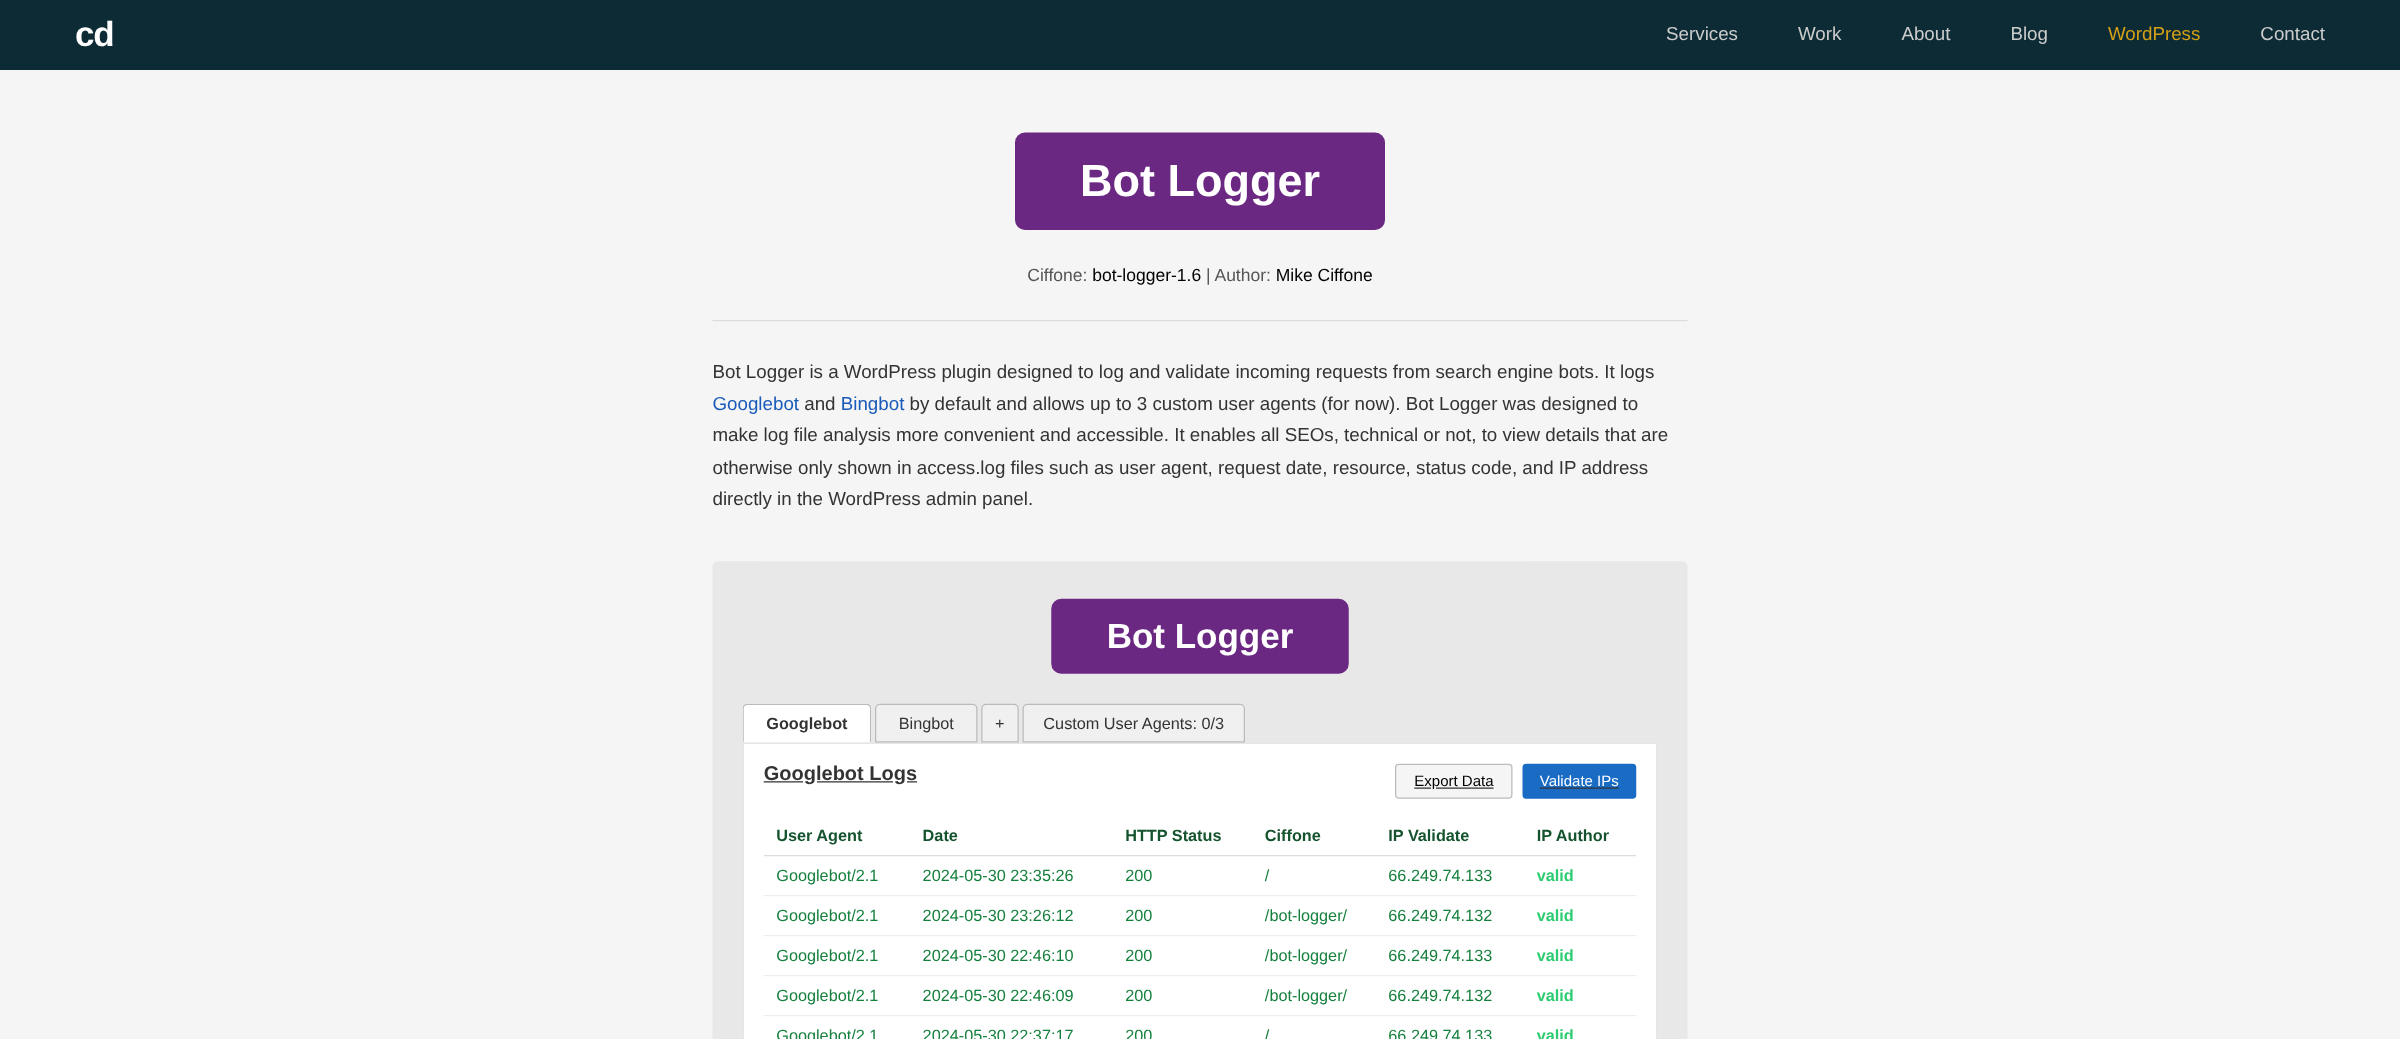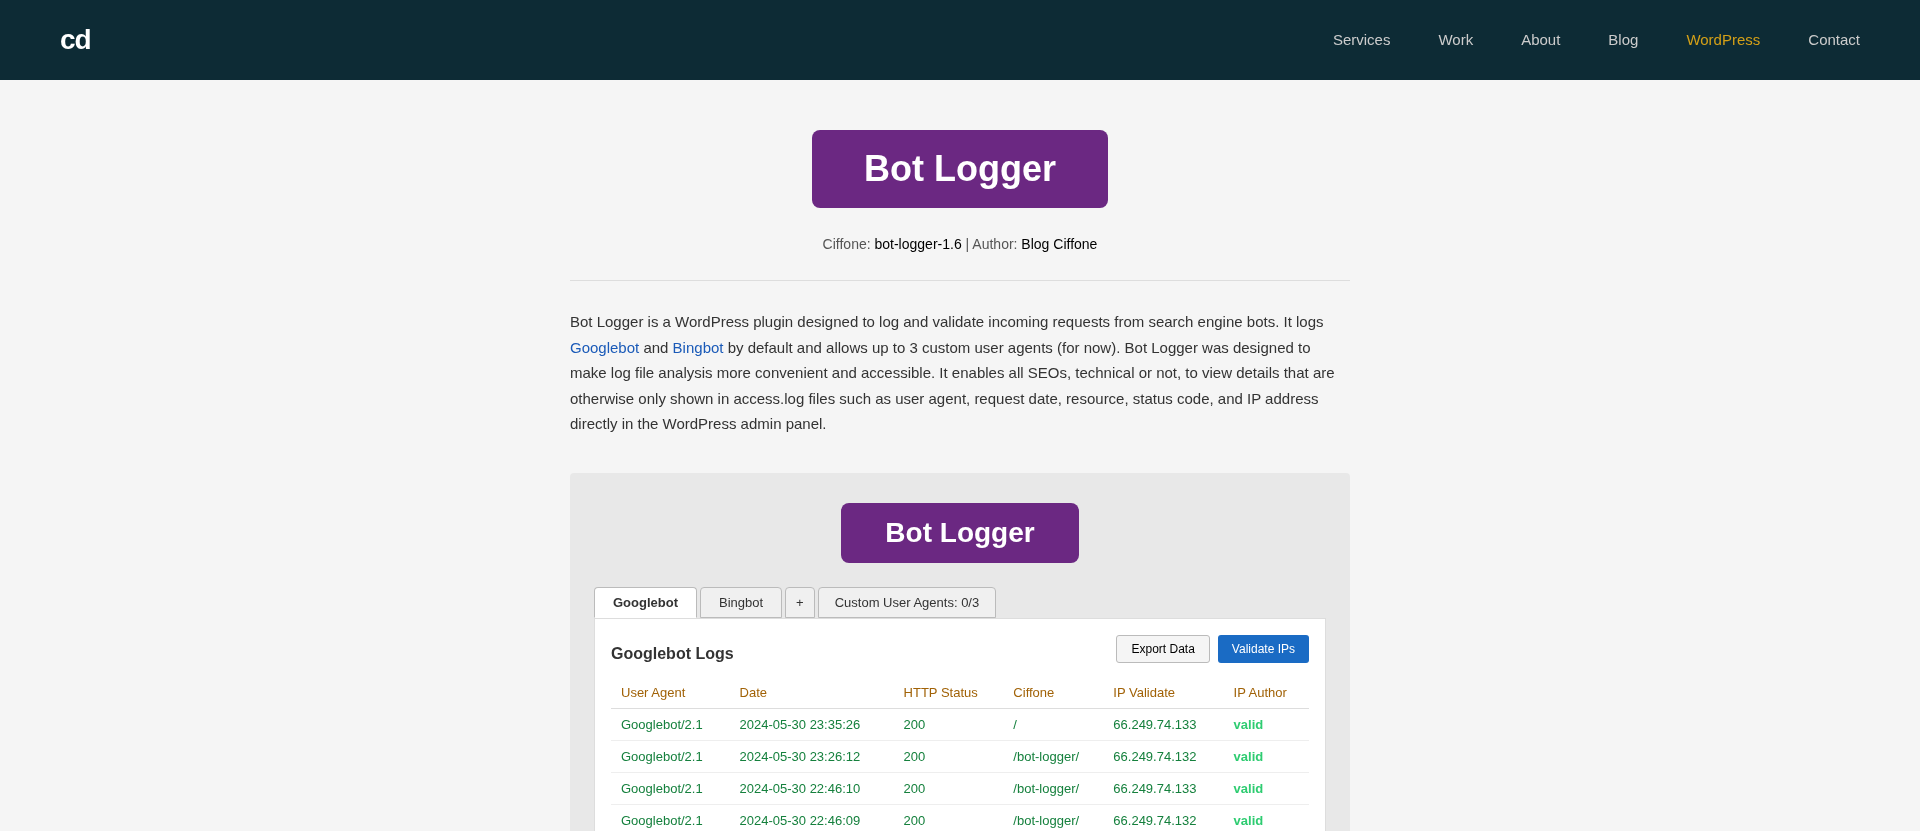--- a/index.html
+++ b/index.html
@@ -5,21 +5,21 @@
     * { margin: 0; padding: 0; box-sizing: border-box; }
     body { font-family: -apple-system, BlinkMacSystemFont, 'Segoe UI', Arial, sans-serif; background: #f5f5f5; color: #333; }
 
     
     nav {
       background: #0d2b35;
       display: flex;
       align-items: center;
       justify-content: space-between;
       padding: 0 60px;
-      height: 80px;
+      height: 56px;
     }
     .nav-logo {
       color: #fff;
       font-size: 28px;
       font-weight: 900;
       letter-spacing: -1px;
     }
     .nav-links {
       display: flex;
       gap: 48px;
@@ -152,22 +152,23 @@
     
     .table-section {
       background: #fff;
       border: 1px solid #ddd;
       padding: 16px;
     }
 
     .table-header-row {
       display: flex;
       justify-content: space-between;
-      align-items: flex-end;
+      align-items: flex-start;
       margin-bottom: 14px;
+      text-decoration: underline;
     }
     .table-title {
       font-size: 16px;
       font-weight: 600;
     }
     .table-actions {
       display: flex;
       gap: 8px;
     }
     .btn-export {
@@ -192,22 +193,22 @@
       width: 100%;
       border-collapse: collapse;
       font-size: 13px;
     }
     thead tr {
       border-bottom: 1px solid #ddd;
     }
     thead th {
       text-align: left;
       padding: 8px 10px;
-      font-weight: 400;
-      color: #a16207;
+      font-weight: 700;
+      color: #14532d;
     }
     tbody tr {
       border-bottom: 1px solid #eee;
     }
     tbody td {
       padding: 8px 10px;
       color: #15803d;
     }
     .status-valid {
       color: #2ecc71;
@@ -238,21 +239,21 @@
 
   <div class="hero-badge">
     <div class="hero-badge-inner">Bot Logger</div>
   </div>
 
   <div class="meta-line">
     <span>Ciffone:</span>
     <a href="#">bot-logger-1.6</a>
     <span> | </span>
     <span>Author:</span>
-    <a href="#">Blog Ciffone</a>
+    <a href="#">Mike Ciffone</a>
   </div>
 
   <hr>
 
   <p class="description">
     <span>Bot Logger is a WordPress plugin designed to log and validate incoming requests from search engine bots. It logs </span><a href="#">Googlebot</a><span> and </span><a href="#">Bingbot</a><span> by default and allows up to 3 custom user agents (for now). Bot Logger was designed to make log file analysis more convenient and accessible. It enables all SEOs, technical or not, to view details that are otherwise only shown in access.log files such as user agent, request date, resource, status code, and IP address directly in the WordPress admin panel.</span>
   </p>
 
   <div class="screenshot-box">
 

